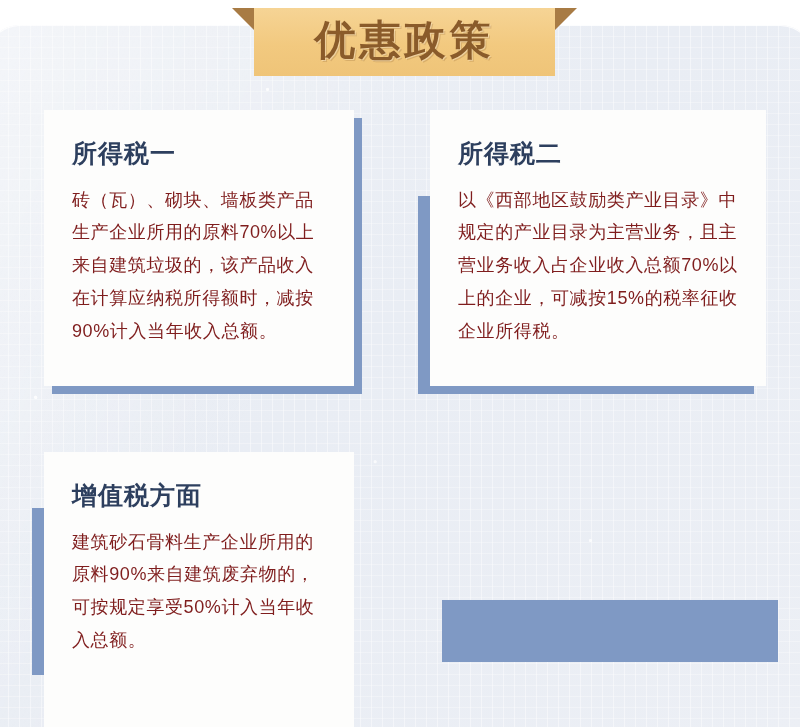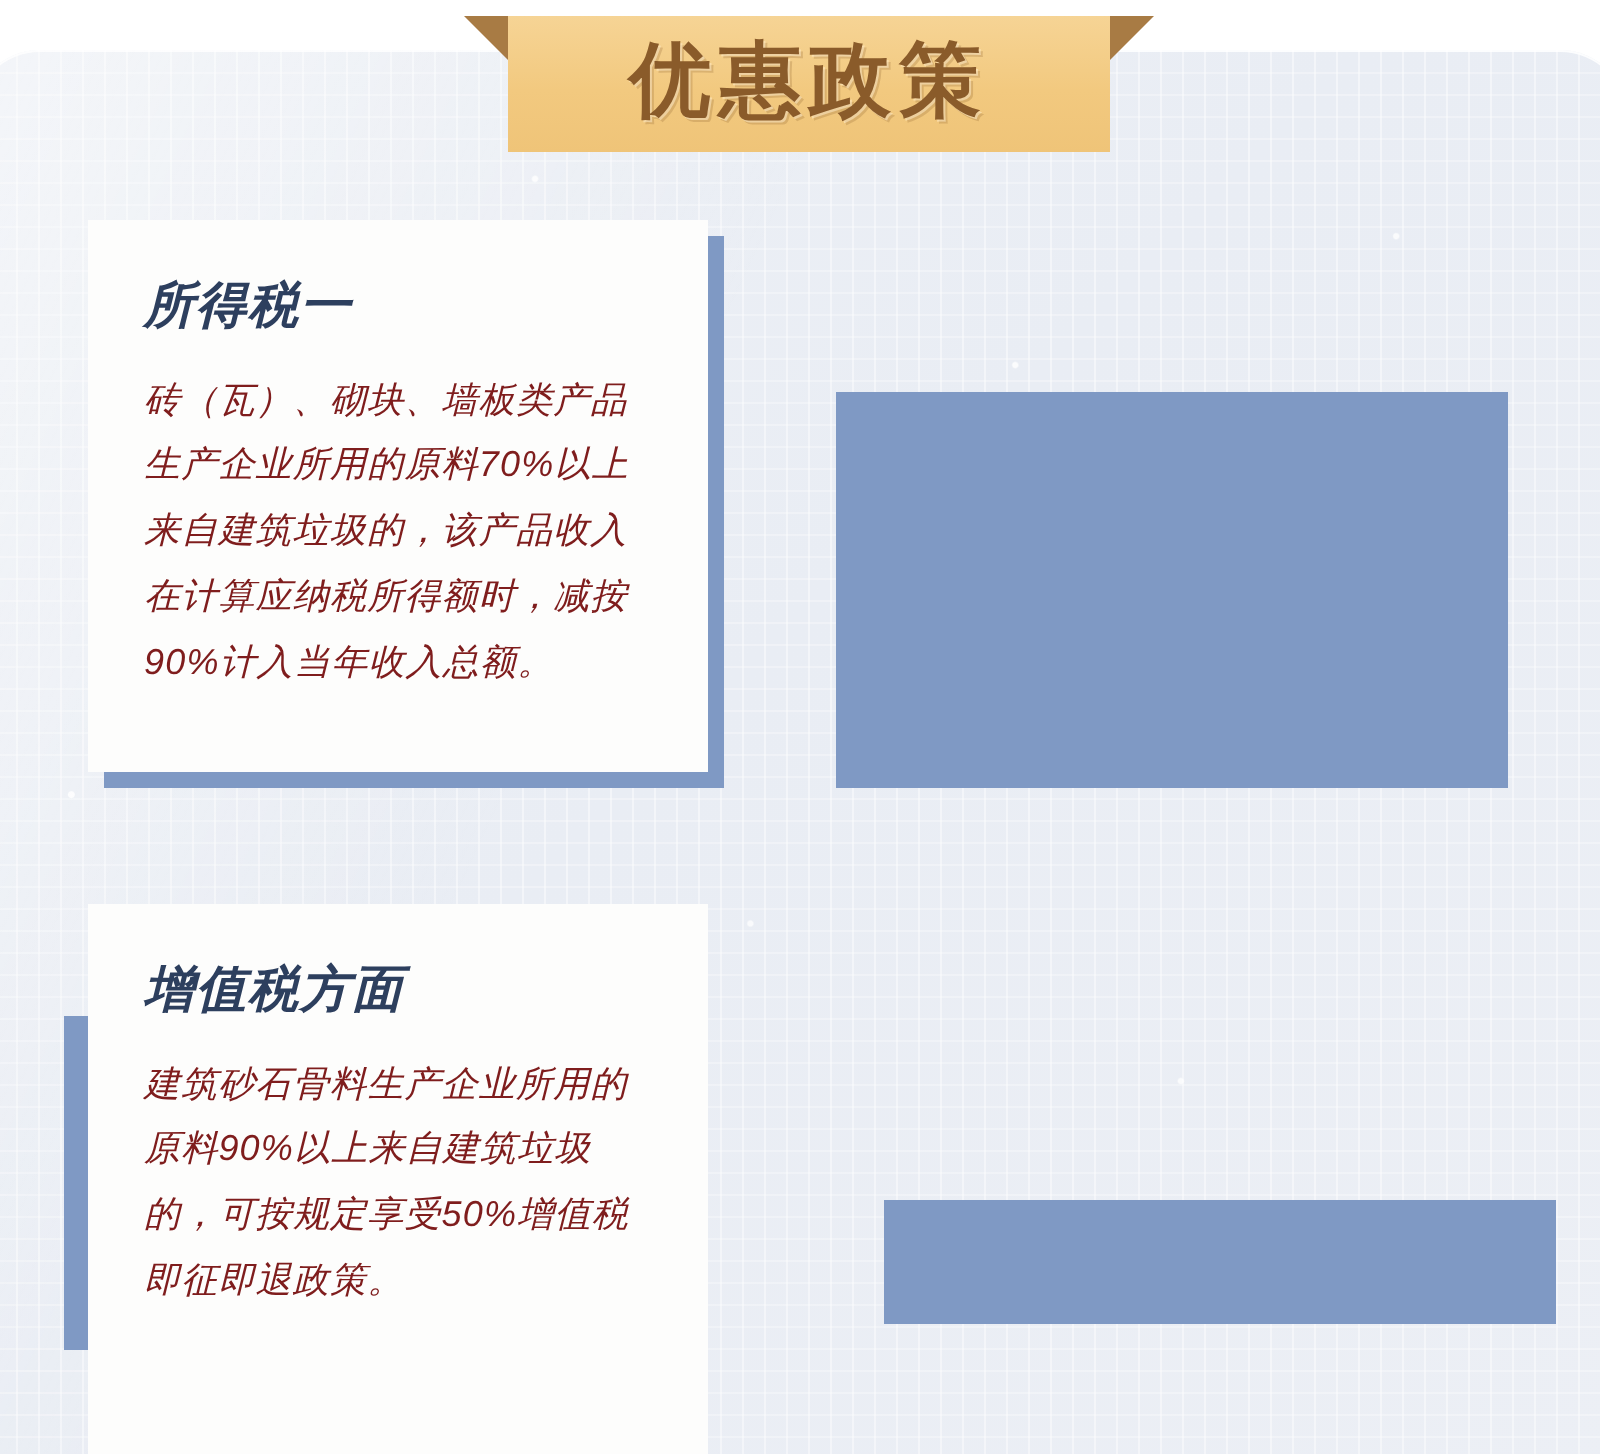--- a/index.html
+++ b/index.html
@@ -117,21 +117,20 @@
       2px 2px 0 rgba(120,76,32,0.20);
     line-height: 1;
     padding-bottom: 3px;
   }
 
   
   .card {
     position: absolute;
     background: #fdfdfc;
     padding: 30px 26px 18px 28px;
-    font-style: italic;
   }
 
   
   .card-plate {
     position: absolute;
     background: #7f99c4;
     z-index: 0;
   }
 
   .card-title {
@@ -190,22 +189,26 @@
     </div>
   </div>
 
   <div class="card-plate" id="plate-1"></div>
   <div class="card" id="card-1">
     <div class="card-title">所得税一</div>
     <div class="card-text">砖（瓦）、砌块、墙板类产品生产企业所用的原料70%以上来自建筑垃圾的，该产品收入在计算应纳税所得额时，减按90%计入当年收入总额。</div>
   </div>
 
   <div class="card-plate" id="plate-2"></div>
+  <div class="card" id="card-2">
+    <div class="card-title">所得税二</div>
+    <div class="card-text">以《西部地区鼓励类产业目录》中规定的产业目录为主营业务，且主营业务收入占企业收入总额70%以上的企业，可减按15%的税率征收企业所得税。</div>
+  </div>
 
   <div class="card-plate" id="plate-3"></div>
   <div class="card" id="card-3">
     <div class="card-title">增值税方面</div>
-    <div class="card-text">建筑砂石骨料生产企业所用的原料90%以上来自建筑垃圾的，可按规定享受50%增值税即征即退政策。</div>
+    <div class="card-text">建筑砂石骨料生产企业所用的原料90%来自建筑废弃物的，可按规定享受50%计入当年收入总额。</div>
   </div>
 
   <div class="card-plate" id="plate-4"></div>
 
 </div>
 
 </body></html>

